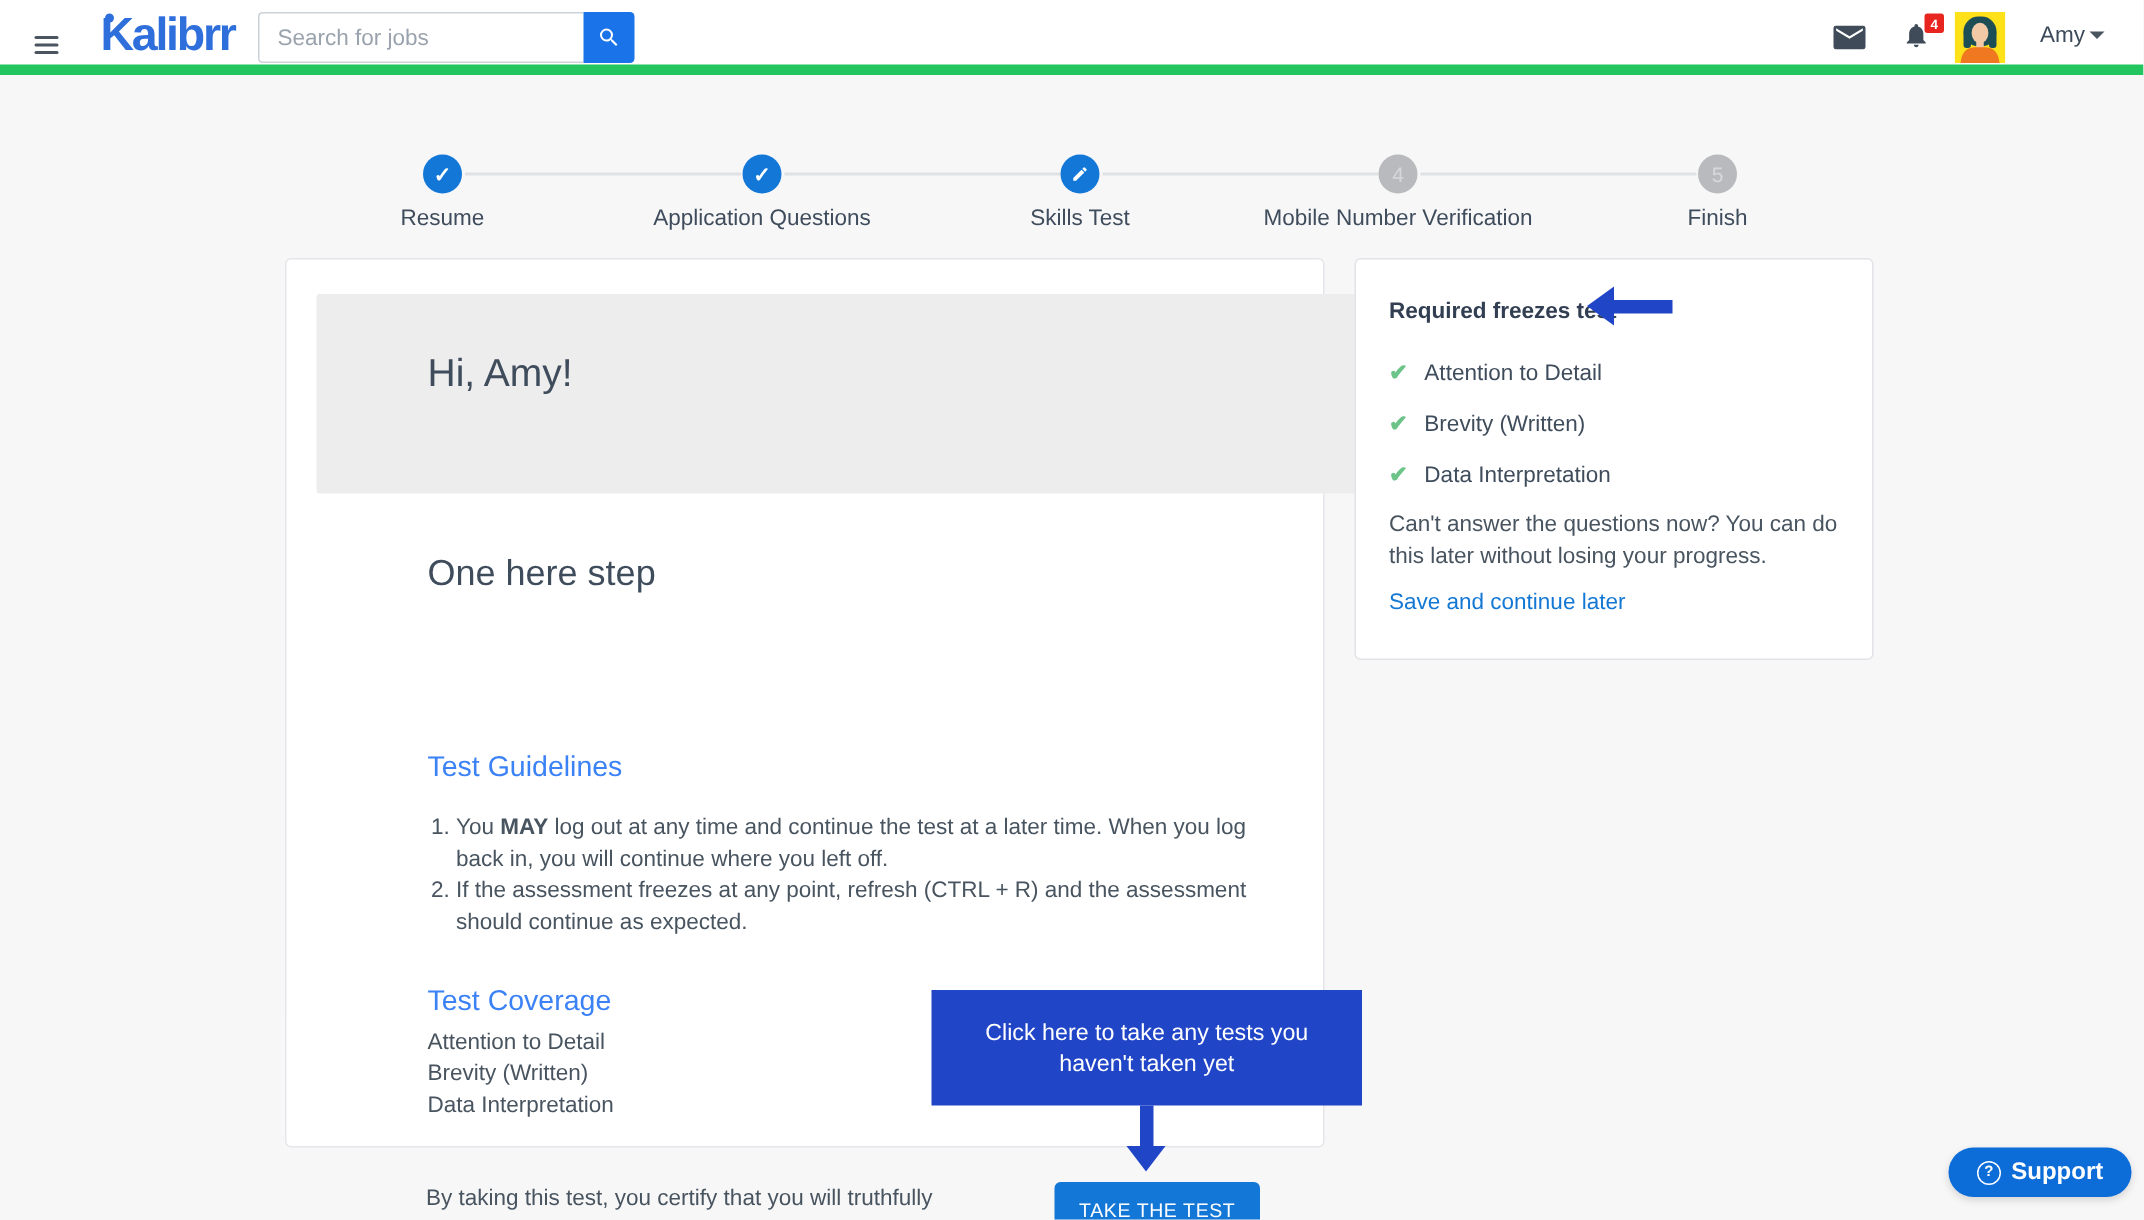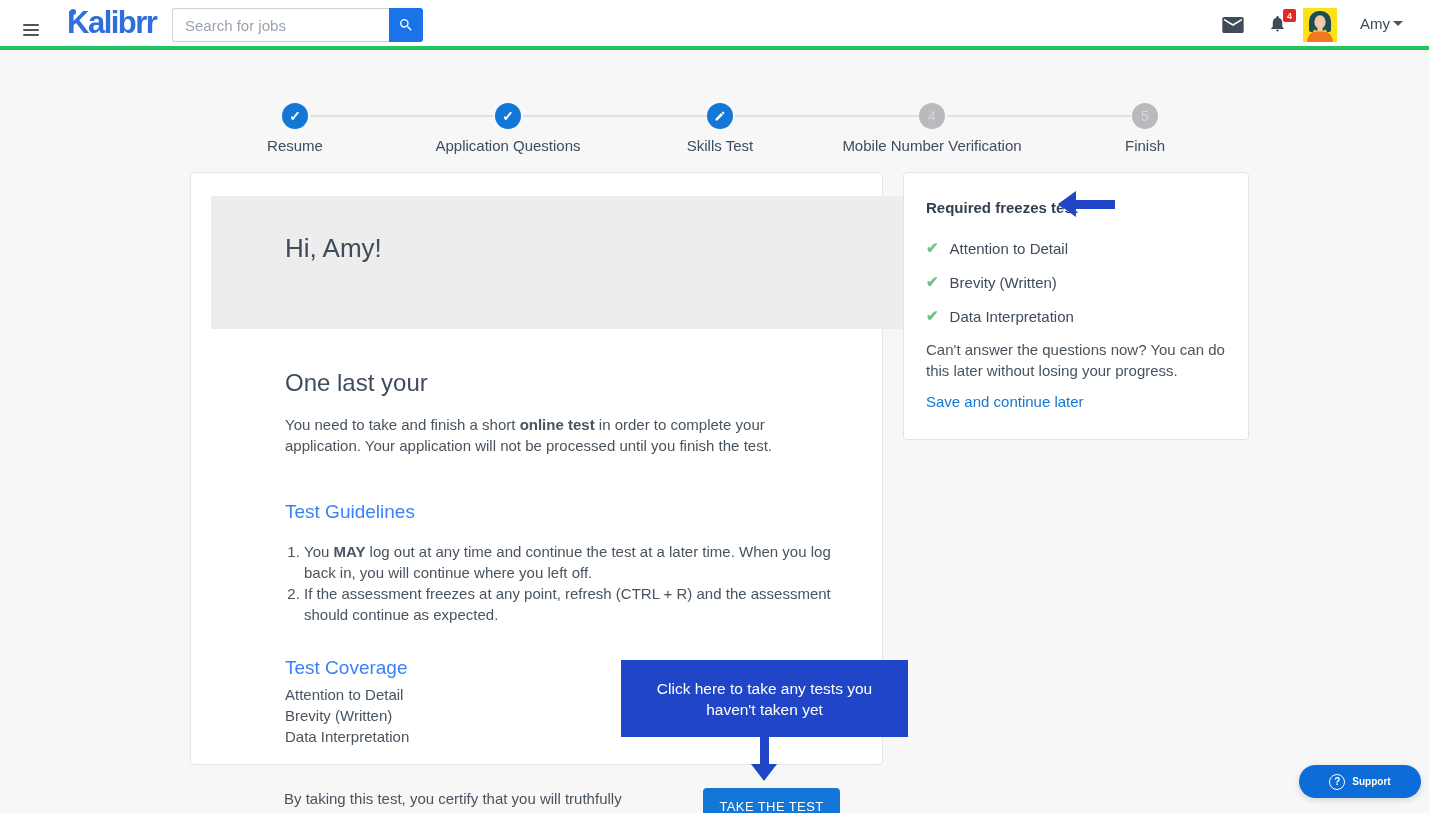--- a/index.html
+++ b/index.html
@@ -8,21 +8,21 @@
     font-family:"Liberation Sans", sans-serif;
     background:#f7f7f8;
     color:#3f4c5c;
     overflow:hidden;
   }
   #root { position:relative; width:1429px; height:813px; overflow:hidden; }
 
   
   .navbar {
     position:absolute; top:0; left:0; width:100%; height:50px;
-    background:#ffffff; border-bottom:4px solid #22c55e; z-index:5;
+    background:#ffffff; border-bottom:7px solid #22c55e; z-index:5;
   }
   .hamburger { position:absolute; left:23px; top:24px; width:16px; height:12px; cursor:pointer; }
   .hamburger span { display:block; height:2px; background:#4a5560; margin-bottom:3px; border-radius:1px; }
   .logo {
     position:absolute; left:67px; top:5px;
     font-size:31px; font-weight:700; letter-spacing:-1.5px; color:#2e6fdc; cursor:pointer;
   }
   .logo .logo-dot {
     position:absolute; left:3px; top:4px; width:6px; height:6px; border-radius:50%; background:#2e6fdc;
   }
@@ -134,21 +134,21 @@
   .support-btn {
     position:absolute; left:1299px; top:765px; width:122px; height:33px;
     background:#0c6cd8; border:none; border-radius:17px; color:#fff; cursor:pointer;
     display:flex; align-items:center; justify-content:center; gap:7px;
     font-family:"Liberation Sans", sans-serif; box-shadow:0 2px 6px rgba(0,0,0,0.15);
   }
   .support-q {
     width:16px; height:16px; border:1.5px solid #fff; border-radius:50%;
     font-size:10px; font-weight:700; display:flex; align-items:center; justify-content:center;
   }
-  .support-label { font-size:10px; font-weight:700; }
+  .support-label { font-size:16px; font-weight:700; }
 </style>
 </head>
 <body>
 
 <div id="root">
 
   <div class="navbar">
     <div class="hamburger">
       <span></span>
         <span></span>
@@ -219,23 +219,22 @@
     <div class="step-label" style="left:570px;">Skills Test</div>
     <div class="step-label" style="left:782px;">Mobile Number Verification</div>
     <div class="step-label" style="left:995px;">Finish</div>
   </div>
 
   <div class="main-card">
     <div class="greeting">
       <div class="greeting-title">Hi, Amy!</div>
     </div>
 
-    <div class="section-title one-last">One last your</div>
-
-    <p class="intro"><span>You need to take and finish a short </span><b>online test</b><span> in order to complete your application. Your application will not be processed until you finish the test.</span></p>
+    <div class="section-title one-last">One here step</div>
+
 
     <div class="sub-head guidelines-head">Test Guidelines</div>
     <ol class="guidelines-list">
       <li><span>You </span><b>MAY</b><span> log out at any time and continue the test at a later time. When you log back in, you will continue where you left off.</span></li>
       <li><span>If the assessment freezes at any point, refresh (CTRL + R) and the assessment should continue as expected.</span></li>
     </ol>
 
     <div class="sub-head coverage-head">Test Coverage</div>
     <div class="coverage-lines">
       <div>Attention to Detail</div>

